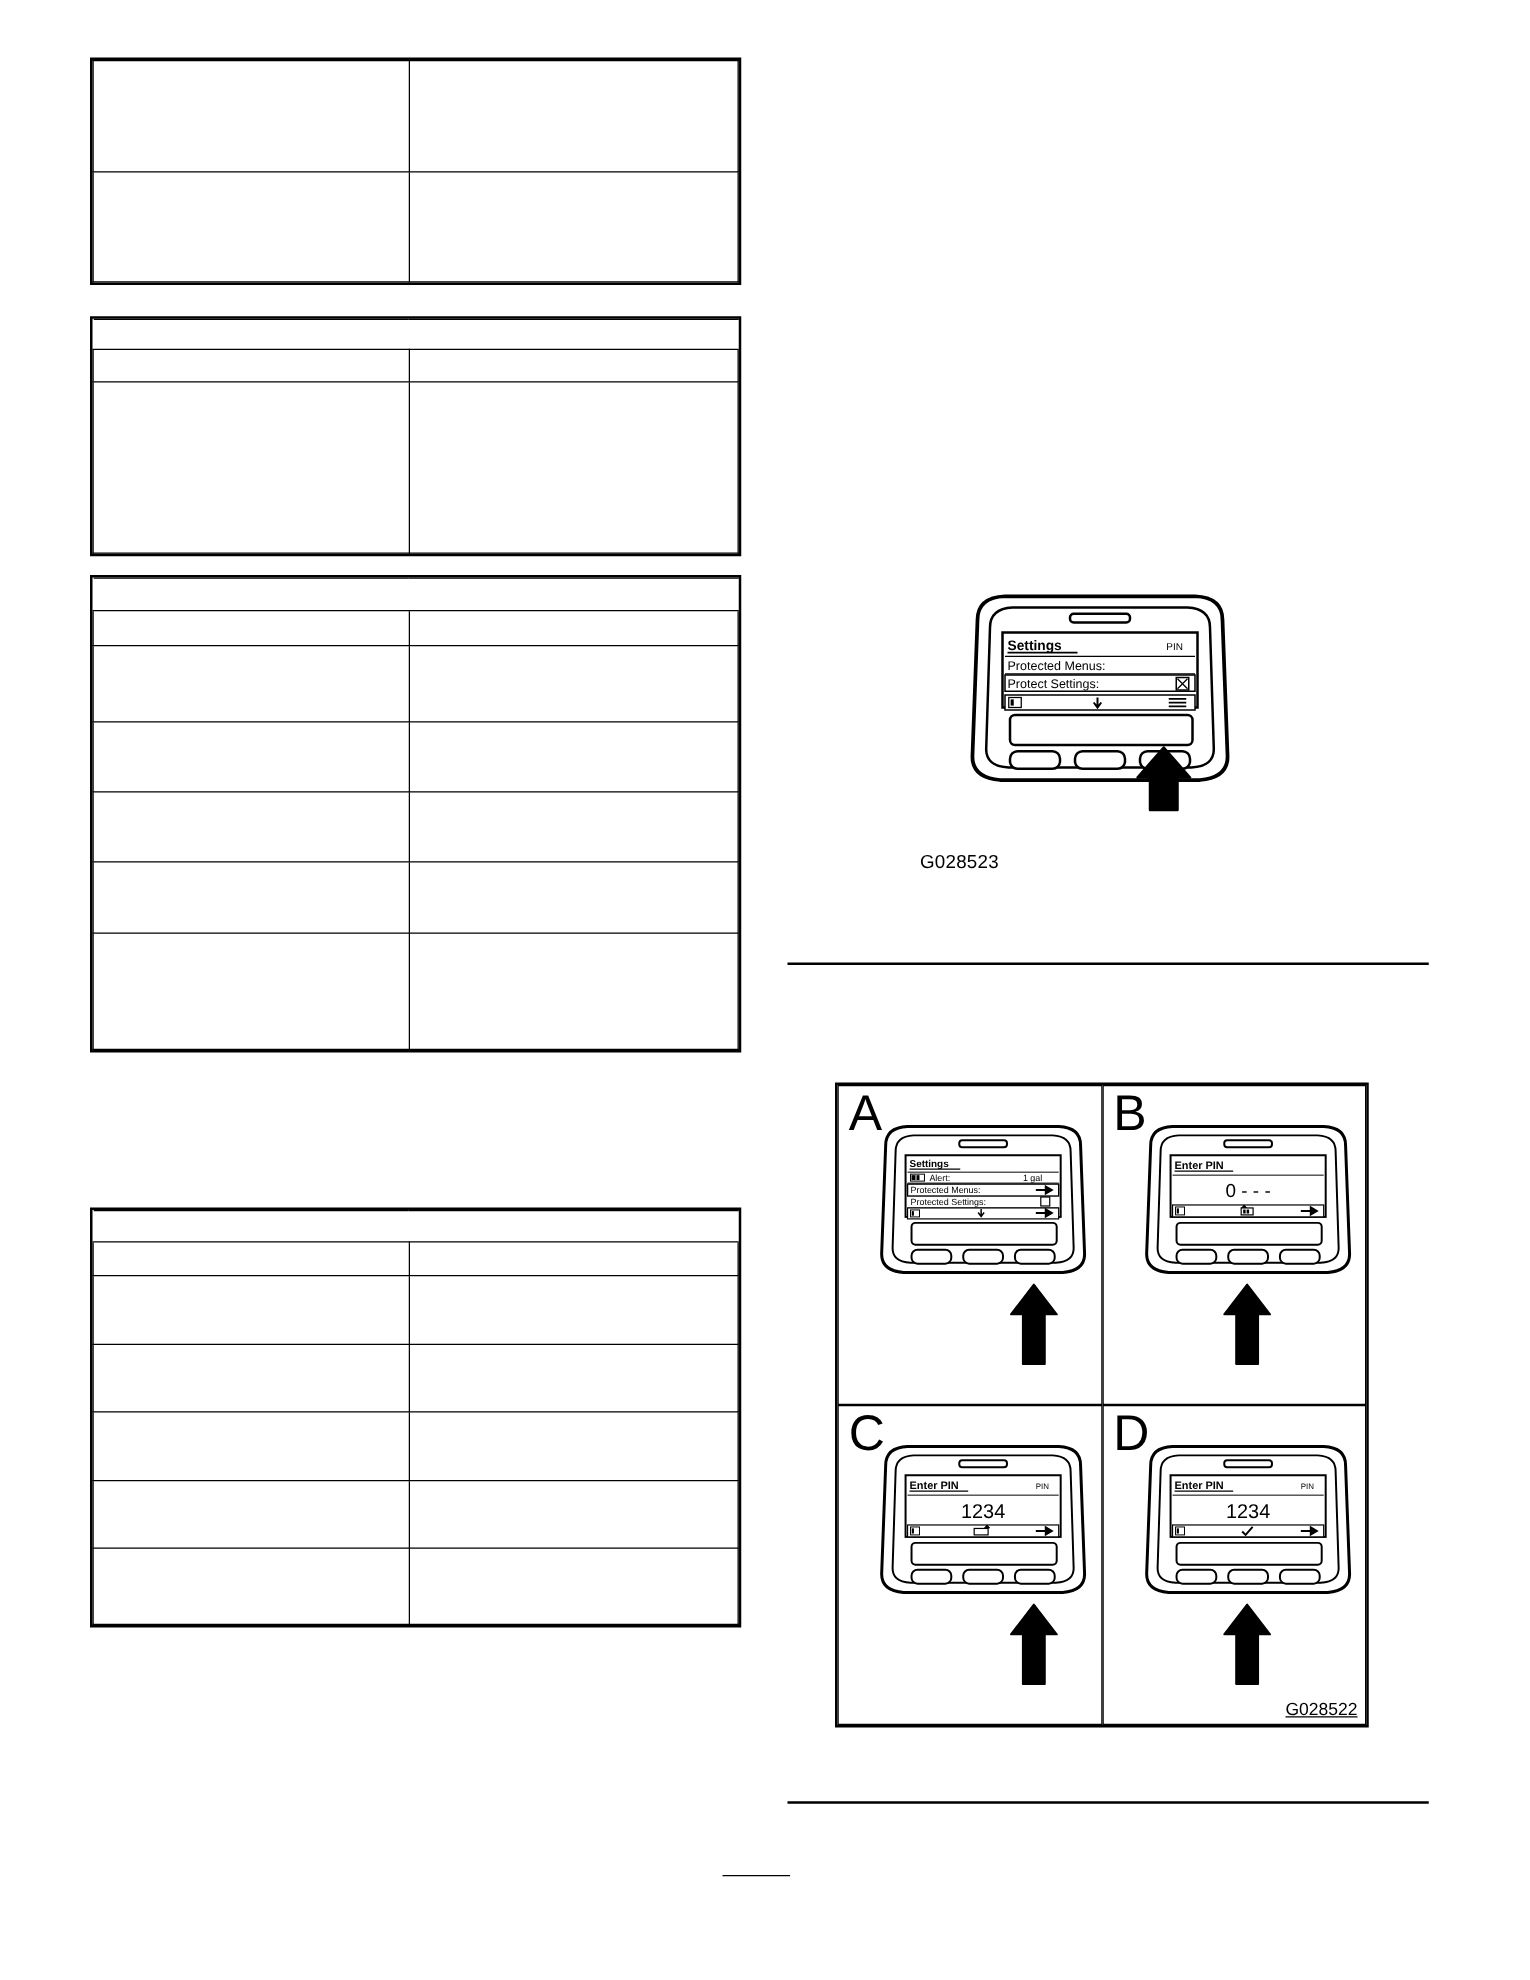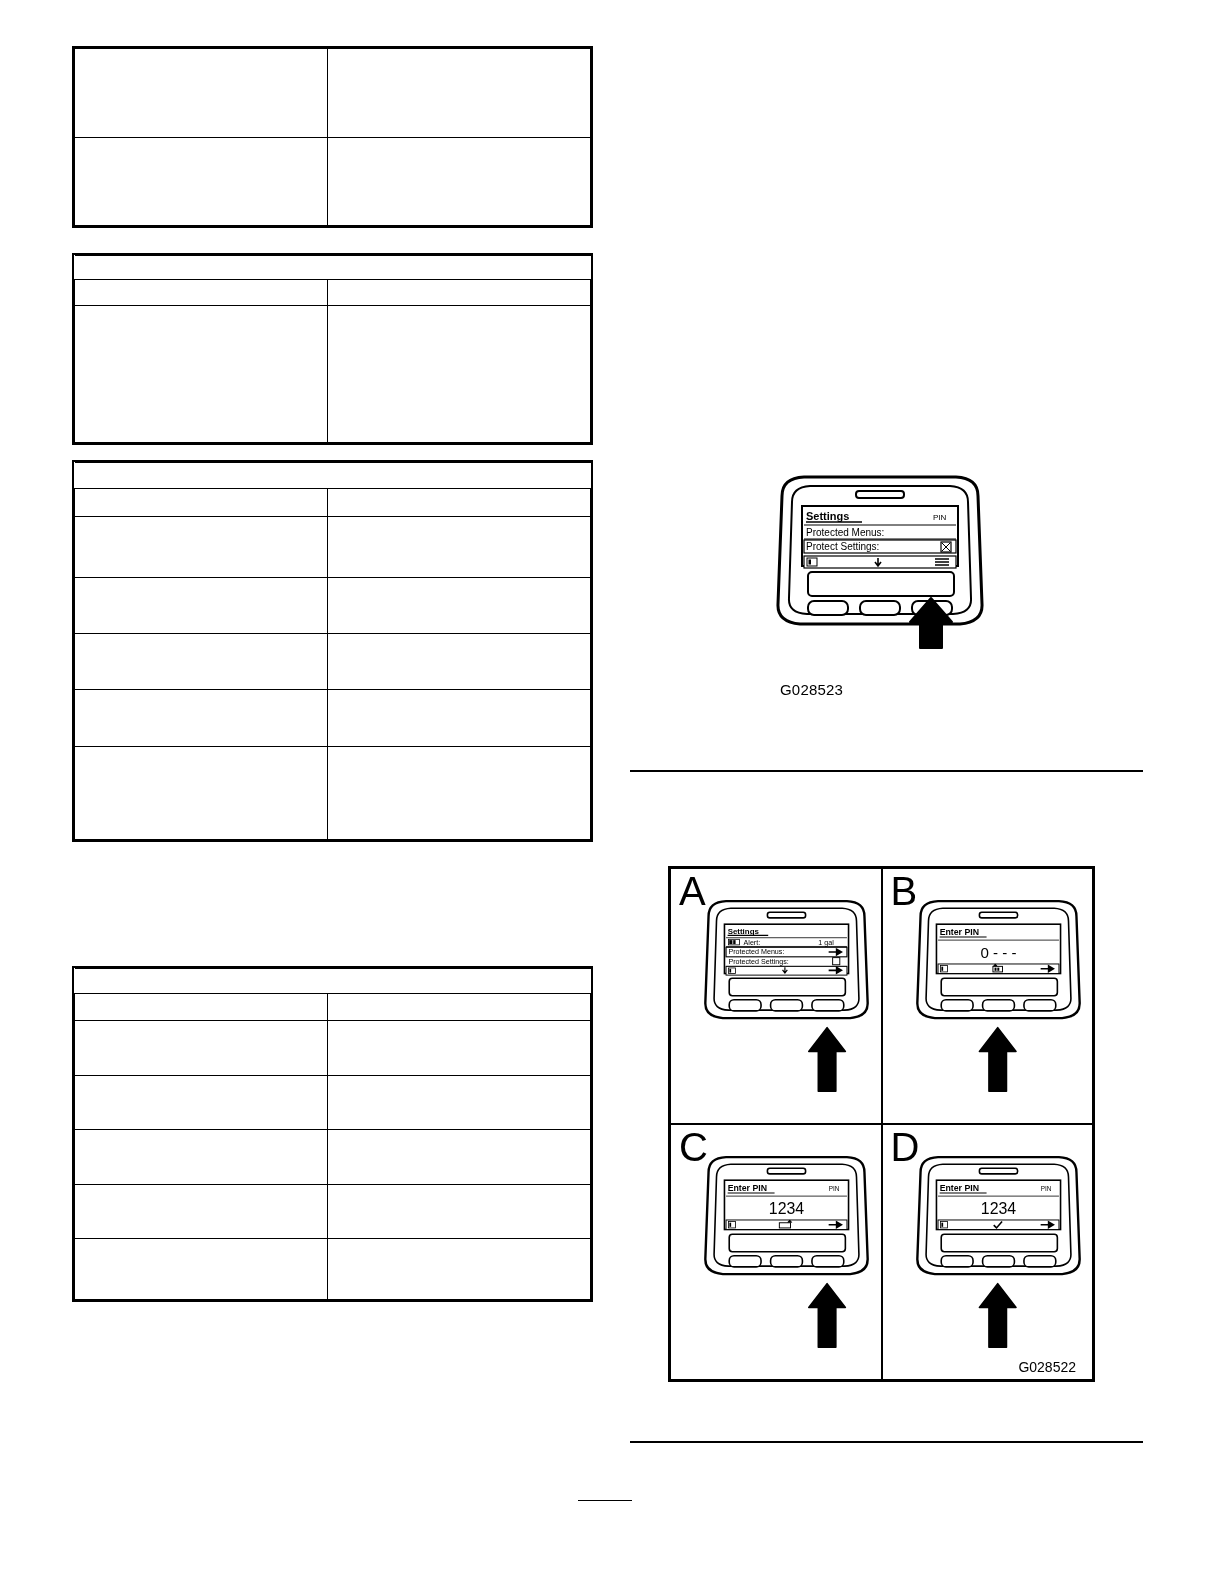--- a/index.html
+++ b/index.html
@@ -83,23 +83,24 @@
     left: 8px;
     top: 2px;
     font-size: 40px;
     font-family: "Liberation Sans", sans-serif;
     line-height: 1;
   }
   .panel .device { left: 30px; top: 18px; }
 
   .fig-id-inpanel {
     position: absolute;
-    right: 16px;
+    right: 6px;
     bottom: 4px;
     font-size: 14px;
+    text-decoration: underline;
   }
 </style>
 </head>
 <body>
 
 <div class="page">
 
   <div class="tbl" style="left:72px; top:46px; width:521px; height:182px;">
     <table>
       <tbody>
@@ -232,21 +233,21 @@
       <rect x="38" y="102" width="146" height="24" rx="4" fill="#fff" stroke="#000" stroke-width="2"></rect>
 
       <rect x="38" y="131" width="40" height="14" rx="6" fill="#fff" stroke="#000" stroke-width="2"></rect>
       <rect x="90" y="131" width="40" height="14" rx="6" fill="#fff" stroke="#000" stroke-width="2"></rect>
       <rect x="142" y="131" width="40" height="14" rx="6" fill="#fff" stroke="#000" stroke-width="2"></rect>
 
       <path d="M150 178 L150 152 L140 152 L161 128 L182 152 L172 152 L172 178 Z" fill="#000" stroke="#000" stroke-width="2" stroke-linejoin="round"></path>
     </svg>
   </div>
 
-  <div class="fig-id" style="left:780px; top:681px;">G028523</div>
+  <div class="fig-id" style="left:736px; top:681px;">G028523</div>
 
   <div class="rule" style="left:630px; top:770px; width:513px;"></div>
 
   <div class="panel-grid" style="left:668px; top:866px; width:427px; height:516px;">
 
     <div class="panel">
       <div class="panel-letter">A</div>
       <div class="device" style="left:28px; top:16px;">
         <svg width="175" height="220" viewBox="0 0 220 250">
           <path d="M12 26 Q12 8 34 7 L186 7 Q208 8 208 26 L212 134 Q213 152 190 154 L30 154 Q7 152 8 134 Z" fill="#fff" stroke="#000" stroke-width="3"></path>

